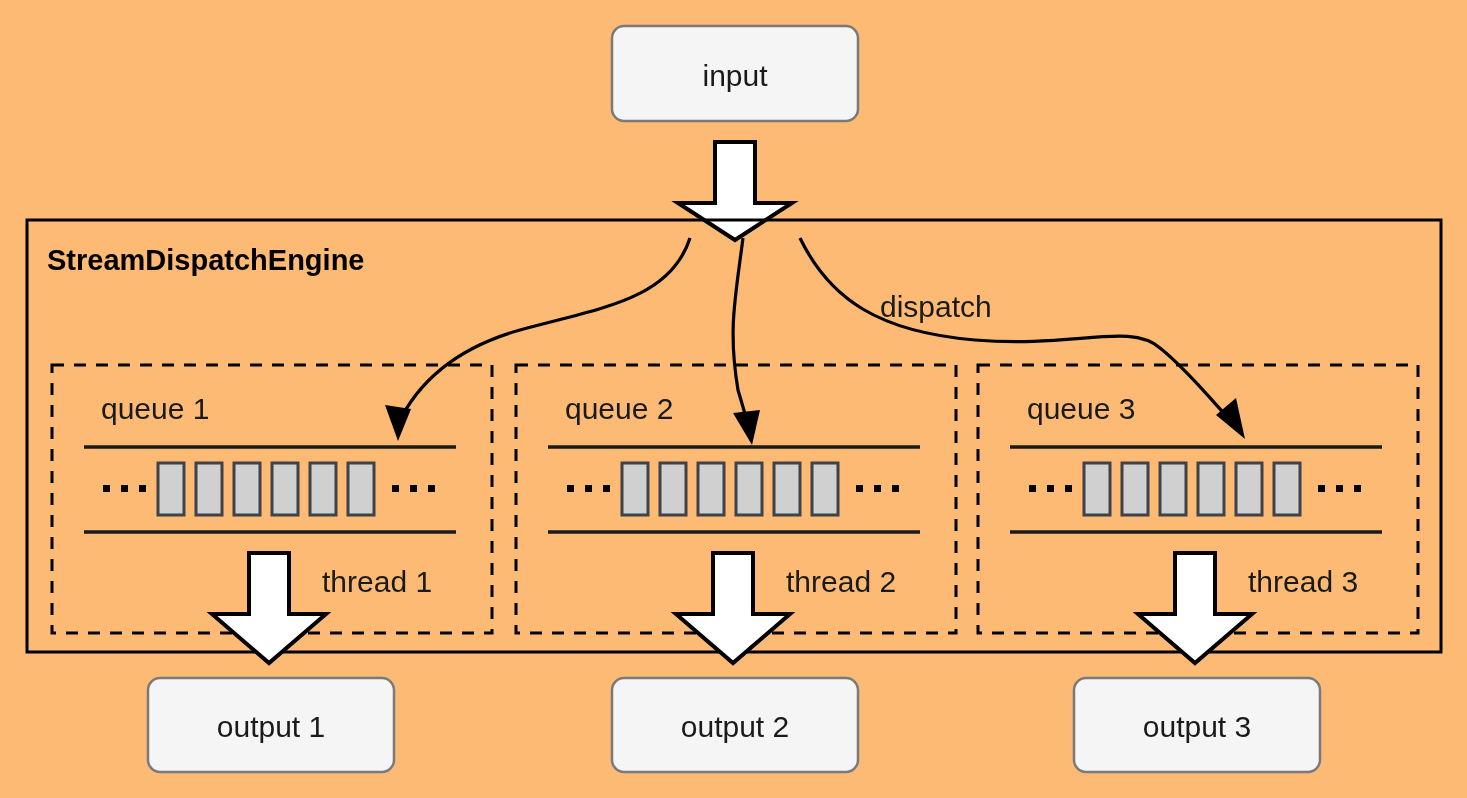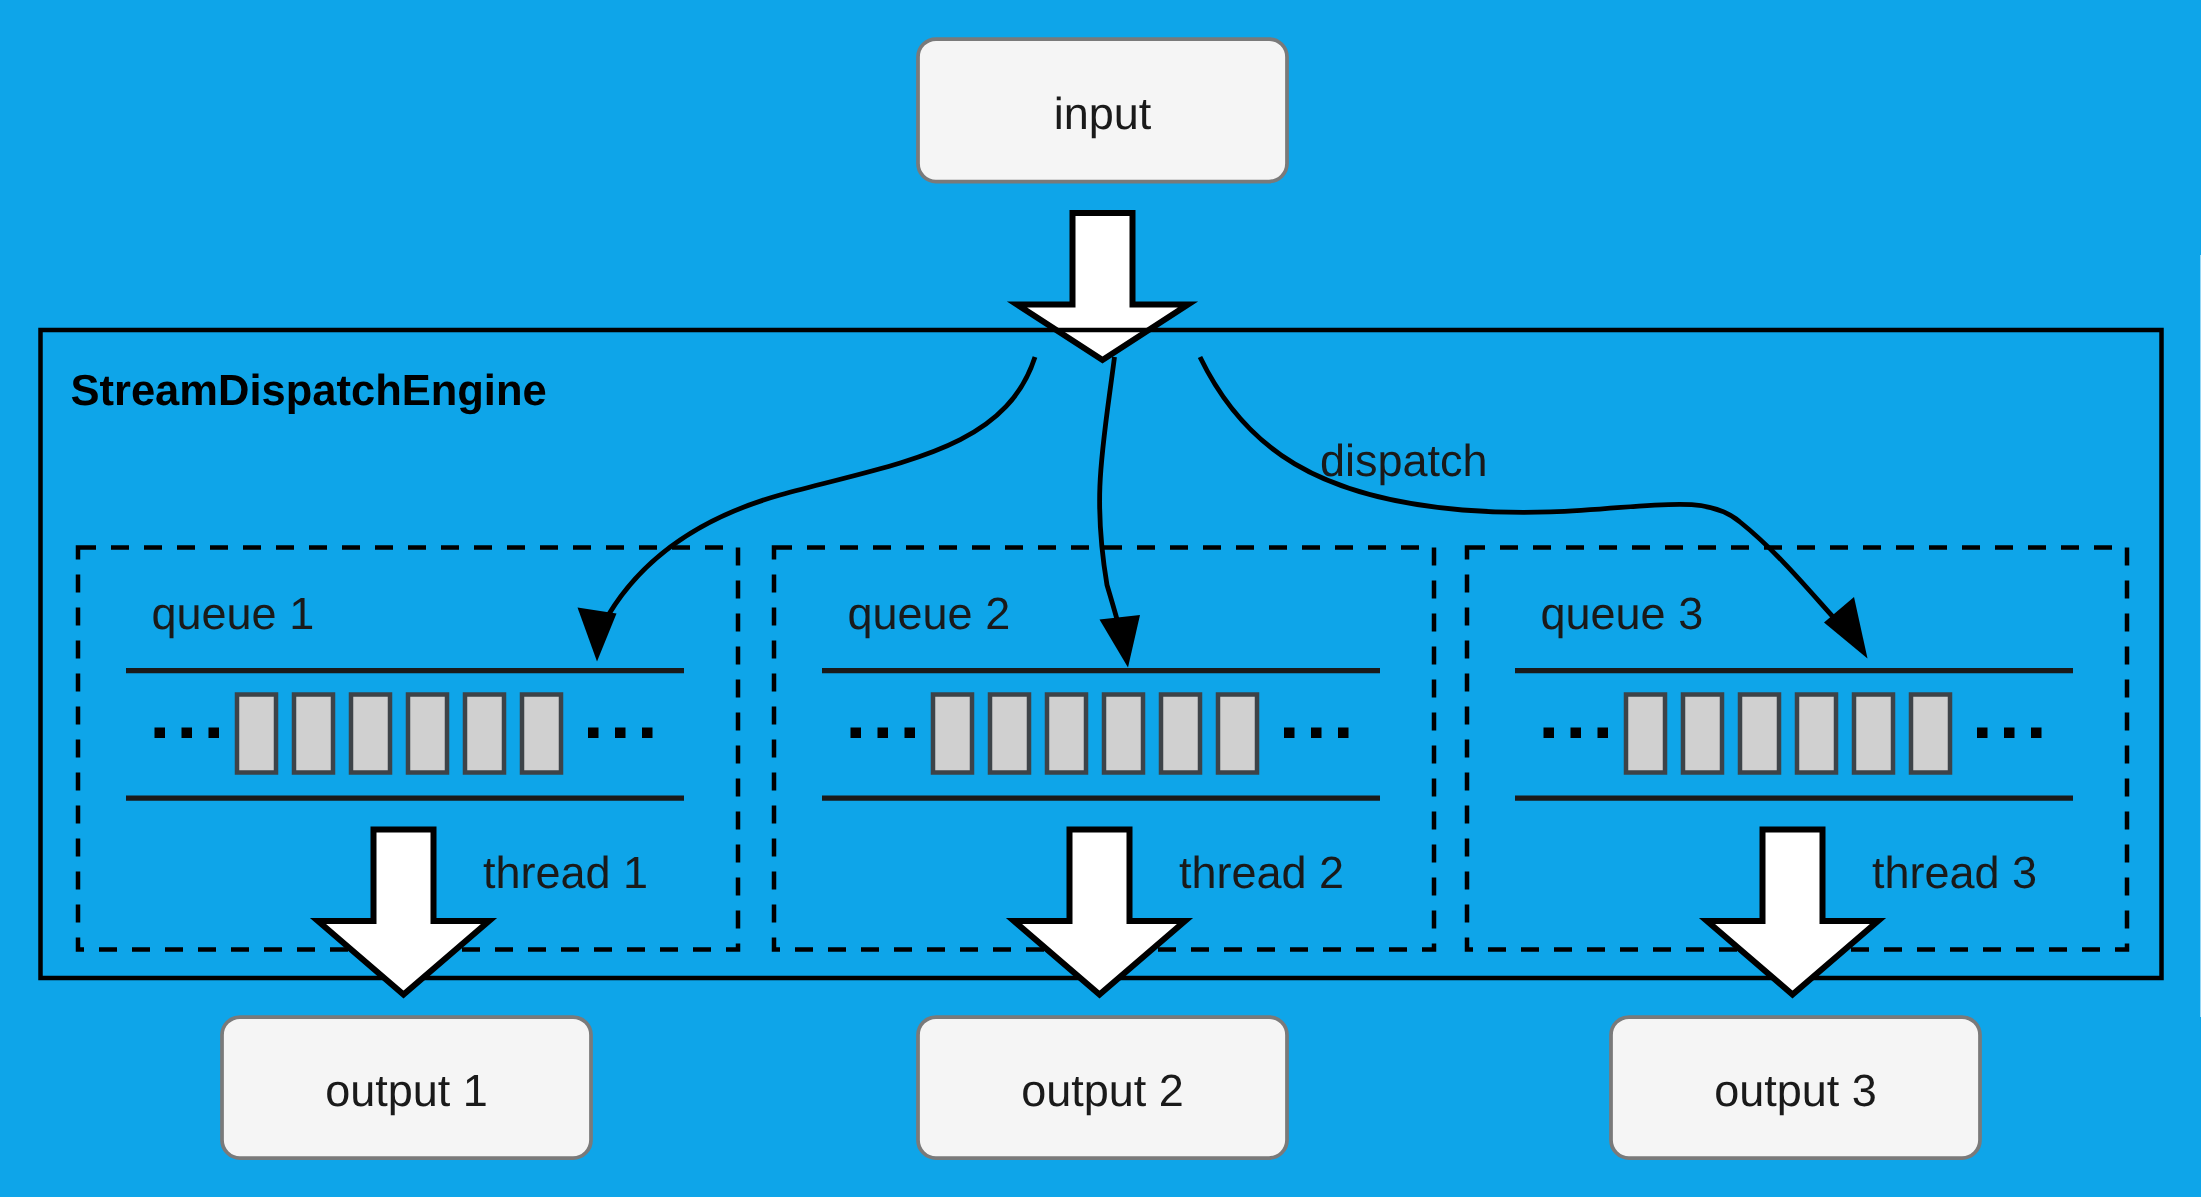--- a/index.html
+++ b/index.html
@@ -4,21 +4,21 @@
 <style>
   html, body {
     margin: 0;
     padding: 0;
     background: #ffffff;
   }
   #stage {
     position: relative;
     width: 1467px;
     height: 798px;
-    background: #0ea5e9;
+    background: #fdba74;
     font-family: "Liberation Sans", sans-serif;
     overflow: hidden;
   }
   #diagram-svg {
     position: absolute;
     left: 0;
     top: 0;
     width: 1467px;
     height: 798px;
   }

